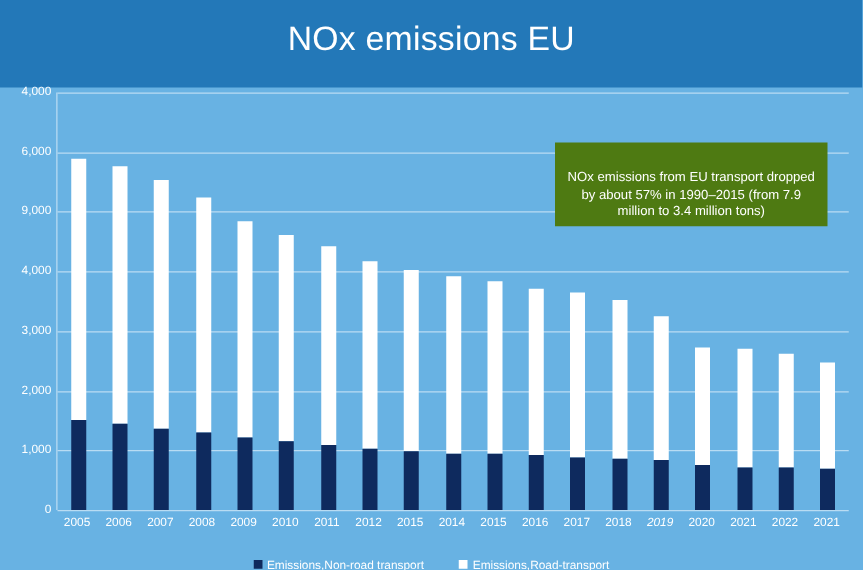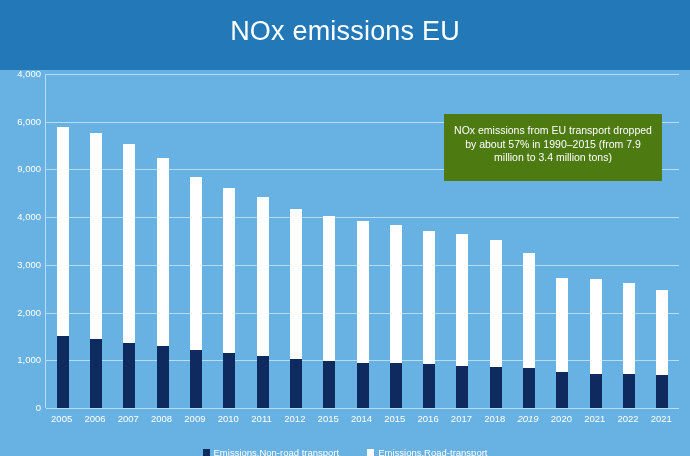--- a/index.html
+++ b/index.html
@@ -115,21 +115,21 @@
   }
   
   #annotation-box {
     position: absolute;
     left: 444px;
     top: 114px;
     width: 218px;
     height: 67px;
     background: #4e7a12;
     box-sizing: border-box;
-    padding: 10px 10px 0 10px;
+    padding: 22px 10px 0 10px;
     text-align: center;
     color: #ffffff;
     font-size: 10.5px;
     line-height: 13.5px;
   }
   
   #legend {
     position: absolute;
     left: 0;
     top: 434px;

